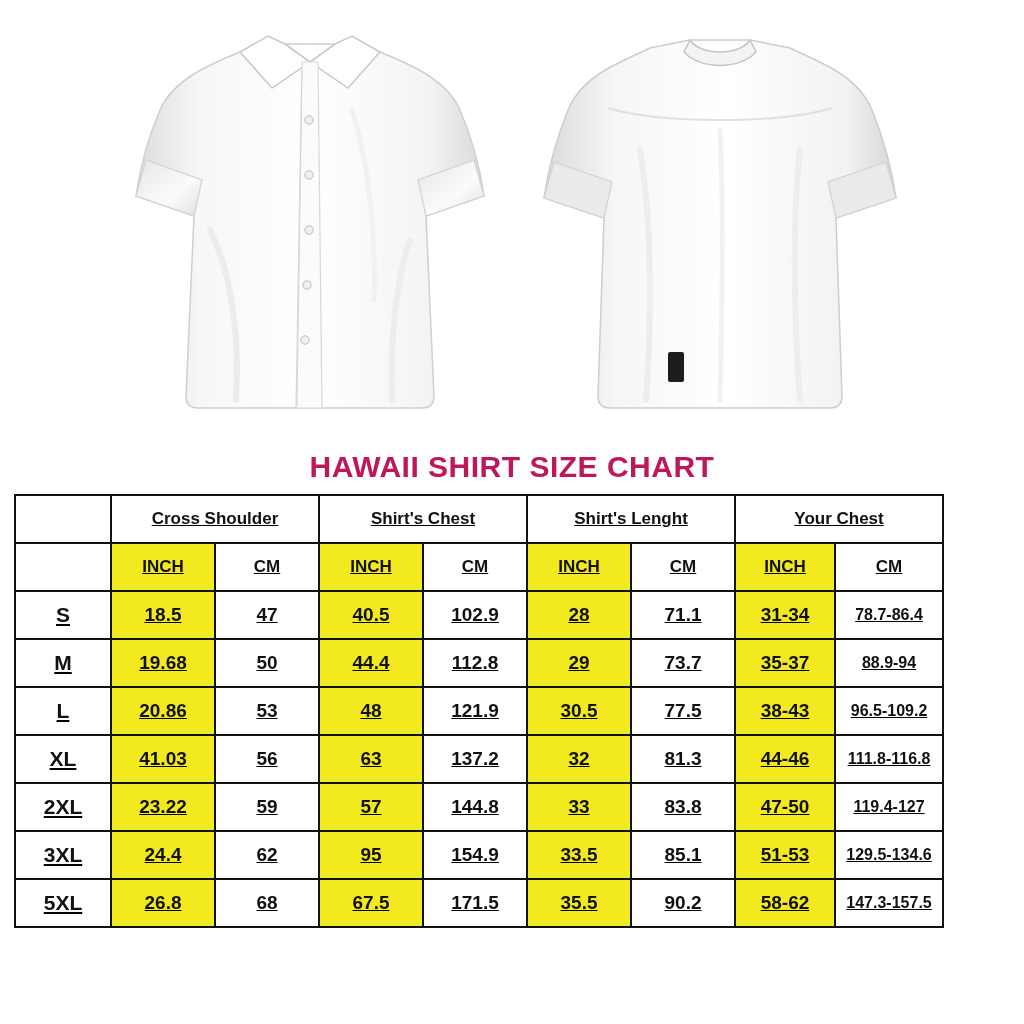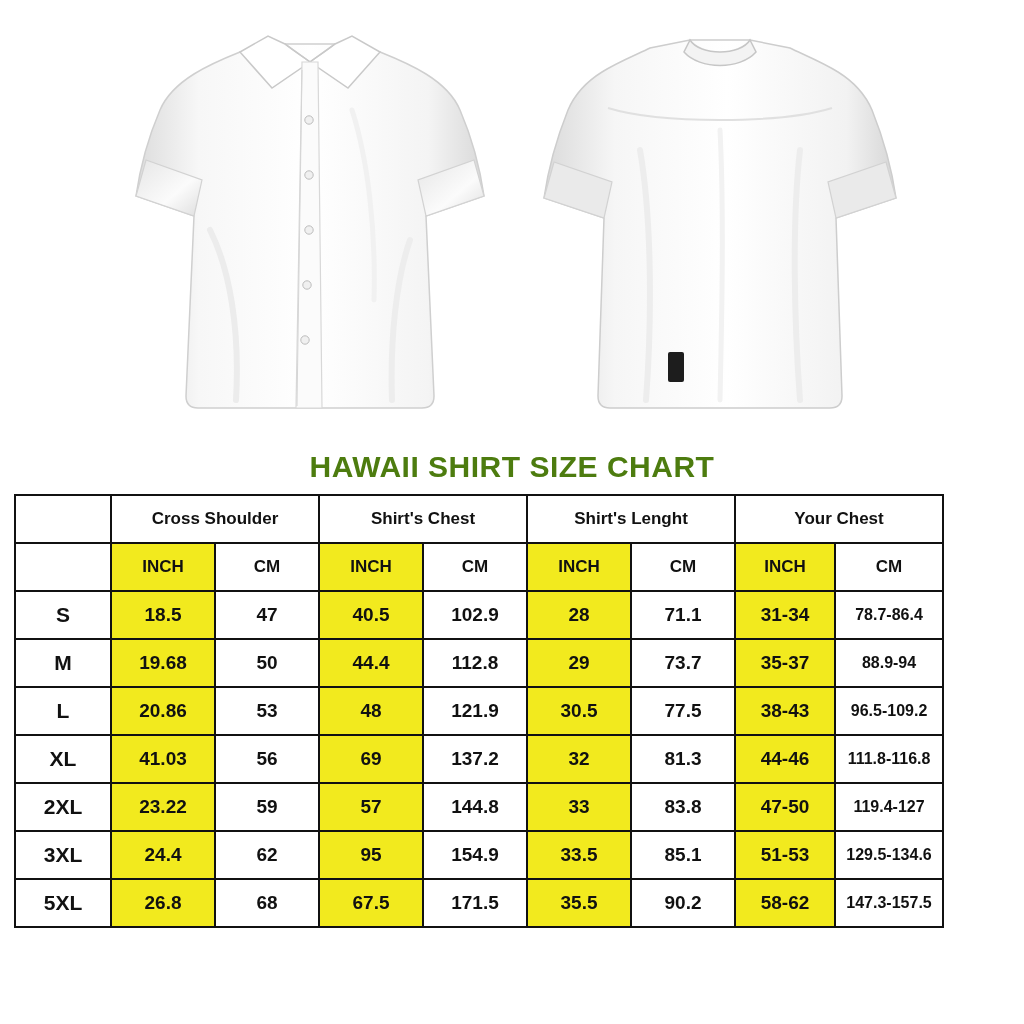--- a/index.html
+++ b/index.html
@@ -32,34 +32,35 @@
   .shirt-back  { left: 500px; }
 
   .shirt-svg { display: block; width: 100%; height: 100%; }
 
   
   .chart-title {
     text-align: center;
     font-size: 30px;
     font-weight: bold;
     letter-spacing: 0.5px;
-    color: #4d7c0f;
+    color: #be185d;
     margin: 2px 0 10px 0;
     font-family: "Liberation Sans", sans-serif;
   }
 
   
   .table-zone {
     padding: 0 14px 8px 14px;
   }
   table.size-chart {
     border-collapse: collapse;
     width: 836px;
     table-layout: fixed;
     border: 2px solid #c2410c;
+    text-decoration: underline;
   }
   table.size-chart td,
   table.size-chart th {
     border: 2px solid #111111;
     text-align: center;
     vertical-align: middle;
     font-family: "Liberation Sans", sans-serif;
     color: #111111;
     padding: 0;
     height: 48px;
@@ -244,21 +245,21 @@
           <td class="cell">121.9</td>
           <td class="cell hl">30.5</td>
           <td class="cell">77.5</td>
           <td class="cell hl">38-43</td>
           <td class="cell small">96.5-109.2</td>
         </tr>
         <tr>
           <td class="size-label">XL</td>
           <td class="cell hl">41.03</td>
           <td class="cell">56</td>
-          <td class="cell hl">69</td>
+          <td class="cell hl">63</td>
           <td class="cell">137.2</td>
           <td class="cell hl">32</td>
           <td class="cell">81.3</td>
           <td class="cell hl">44-46</td>
           <td class="cell small">111.8-116.8</td>
         </tr>
         <tr>
           <td class="size-label">2XL</td>
           <td class="cell hl">23.22</td>
           <td class="cell">59</td>

